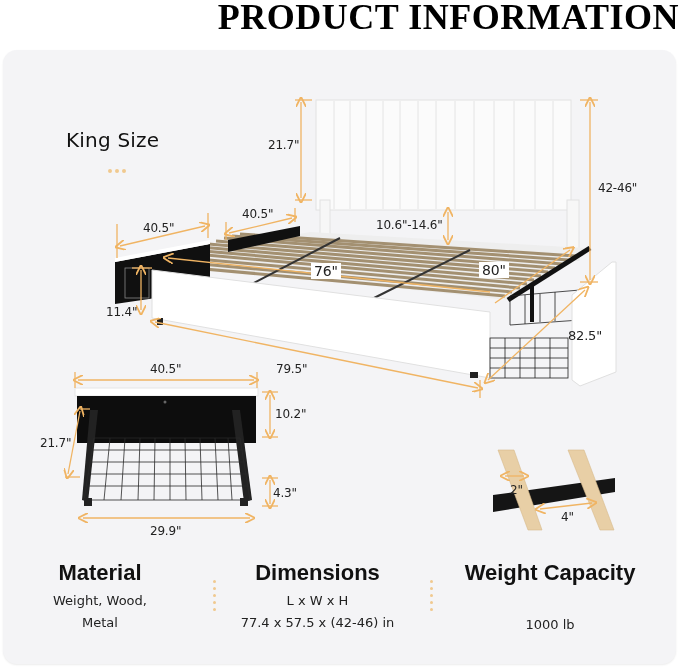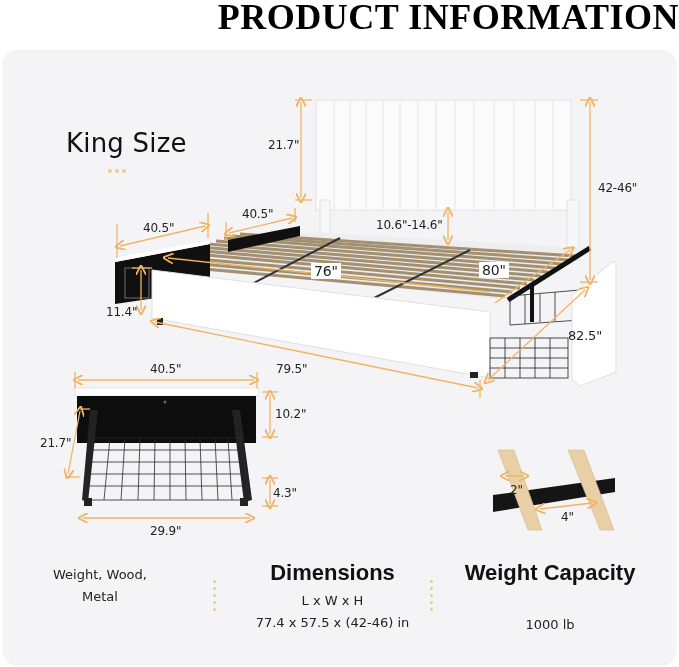--- a/index.html
+++ b/index.html
@@ -9,21 +9,21 @@
     position:absolute; left:0; top:0; width:679px; height:40px;
     text-align:right; font-family:"Liberation Serif", serif; font-weight:bold;
     font-size:36px; line-height:34px; letter-spacing:0.5px; color:#000;
   }
   .card {
     position:absolute; left:3px; top:50px; width:673px; height:614px;
     background:#f4f4f6; border-radius:14px;
     box-shadow:0 1px 2px rgba(0,0,0,0.08);
   }
   .king {
-    position:absolute; left:66px; top:128px; font-size:26px; color:#111;
+    position:absolute; left:66px; top:128px; font-size:20px; color:#111;
     font-family:"DejaVu Sans", sans-serif; font-weight:normal; letter-spacing:0.2px;
   }
   .dots3 { position:absolute; left:108px; top:159px; width:24px; height:4px; }
   .dots3 span { display:inline-block; width:4px; height:4px; border-radius:50%; background:#f0c98f; margin-right:3px; }
   svg.art { position:absolute; left:0; top:0; }
   .dim {
     position:absolute; font-family:"DejaVu Sans", sans-serif; font-size:12px; color:#222;
     white-space:nowrap; letter-spacing:-0.2px;
   }
   .dim.bg { background:#fff; padding:0 3px; font-size:14px; }
@@ -223,35 +223,36 @@
 <div class="dim" style="left:150px;top:362px;">40.5"</div>
 <div class="dim" style="left:40px;top:436px;">21.7"</div>
 <div class="dim" style="left:275px;top:407px;">10.2"</div>
 <div class="dim" style="left:273px;top:486px;">4.3"</div>
 <div class="dim" style="left:150px;top:524px;">29.9"</div>
 
 <div class="dim" style="left:510px;top:483px;">2"</div>
 <div class="dim" style="left:561px;top:510px;">4"</div>
 
 <div class="feature" style="left:40px;width:120px;">
+  <h3>Material</h3>
   <p>
     <span>Weight, Wood,</span><br>
     <span>Metal</span>
   </p>
 </div>
 
 <div class="vdots" style="left:213px;top:580px;">
     <span></span>
     <span></span>
     <span></span>
     <span></span>
     <span></span>
   </div>
 
-<div class="feature" style="left:235px;width:195px;">
+<div class="feature" style="left:220px;width:195px;">
   <h3>Dimensions</h3>
   <p>
     <span>L x W x H</span><br>
     <span>77.4 x 57.5 x (42-46) in</span>
   </p>
 </div>
 
 <div class="vdots" style="left:430px;top:580px;">
     <span></span>
     <span></span>

